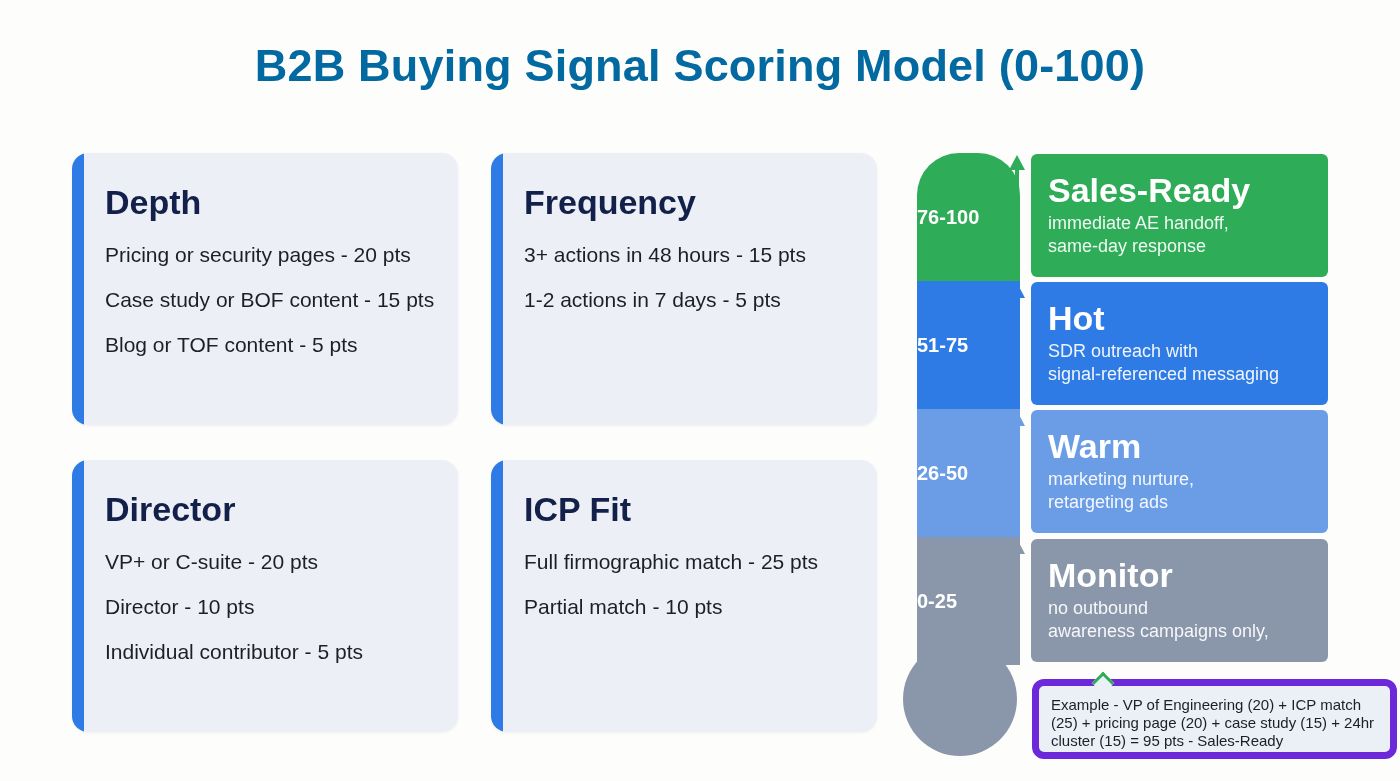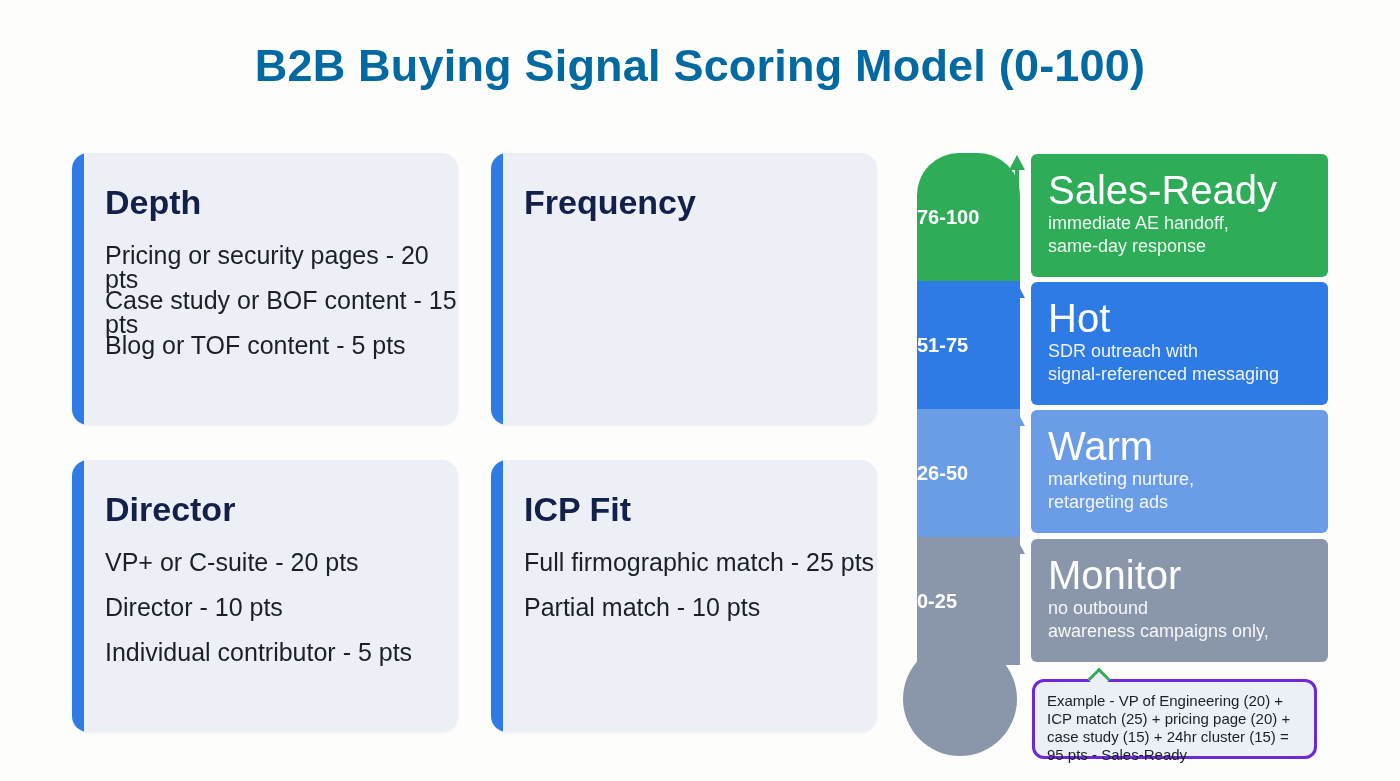--- a/index.html
+++ b/index.html
@@ -17,21 +17,21 @@
     box-shadow: 0 1px 3px rgba(20,40,80,0.06);
   }
   .card .bar {
     position: absolute; left: 0; top: 0; bottom: 0; width: 12px; background: #2f7be6;
   }
   .card h2 {
     position: absolute; left: 33px; top: 30px;
     font-size: 34px; font-weight: 700; color: #13214a;
   }
   .card ul { list-style: none; position: absolute; left: 33px; top: 90px; }
-  .card li { font-size: 25px; color: #1c1f26; height: 45px; line-height: 24px; }
+  .card li { font-size: 21px; color: #1c1f26; height: 45px; line-height: 24px; }
 
   #card-depth { left: 72px; top: 153px; }
   #card-frequency { left: 491px; top: 153px; }
   #card-seniority { left: 72px; top: 460px; }
   #card-icp { left: 491px; top: 460px; }
 
   .thermo { position: absolute; left: 917px; top: 153px; width: 85px; }
   .thermo .seg {
     position: absolute; left: 0; width: 103px;
     display: flex; align-items: center; justify-content: flex-start;
@@ -47,26 +47,26 @@
   .arrow .head {
     position: absolute; left: 0; top: 0; width: 0; height: 0;
     border-left: 8px solid transparent; border-right: 8px solid transparent;
     border-bottom: 15px solid;
   }
 
   .tier {
     position: absolute; left: 1031px; width: 297px; height: 123px; border-radius: 6px;
     color: #ffffff; padding: 18px 17px 0 17px;
   }
-  .tier h3 { font-size: 40px; font-weight: 400; line-height: 36px; margin-bottom: 4px; }
+  .tier h3 { font-size: 34px; font-weight: 700; line-height: 36px; margin-bottom: 4px; }
   .tier p { font-size: 18px; line-height: 23px; color: rgba(255,255,255,0.92); }
 
   .callout {
-    position: absolute; left: 1032px; top: 679px; width: 285px; height: 80px;
-    background: #eaf0f6; border: 3px solid #6d28d9; border-radius: 12px;
+    position: absolute; left: 1032px; top: 679px; width: 365px; height: 80px;
+    background: #eaf0f6; border: 7px solid #6d28d9; border-radius: 12px;
     padding: 10px 12px; font-size: 15px; line-height: 18px; color: #1c1f26;
   }
   .callout .pointer {
     position: absolute; left: 56px; top: -11px; width: 16px; height: 16px;
     background: #eaf0f6; border-left: 3px solid #2fac57; border-top: 3px solid #2fac57;
     transform: rotate(45deg);
   }
 </style>
 </head>
 <body>
@@ -79,20 +79,24 @@
   <ul>
     <li>Pricing or security pages - 20 pts</li>
     <li>Case study or BOF content - 15 pts</li>
     <li>Blog or TOF content - 5 pts</li>
   </ul>
 </div>
 
 <div class="card" id="card-frequency">
   <div class="bar"></div>
   <h2>Frequency</h2>
+  <ul>
+    <li>3+ actions in 48 hours - 15 pts</li>
+    <li>1-2 actions in 7 days - 5 pts</li>
+  </ul>
 </div>
 
 <div class="card" id="card-seniority">
   <div class="bar"></div>
   <h2>Director</h2>
   <ul>
     <li>VP+ or C-suite - 20 pts</li>
     <li>Director - 10 pts</li>
     <li>Individual contributor - 5 pts</li>
   </ul>

